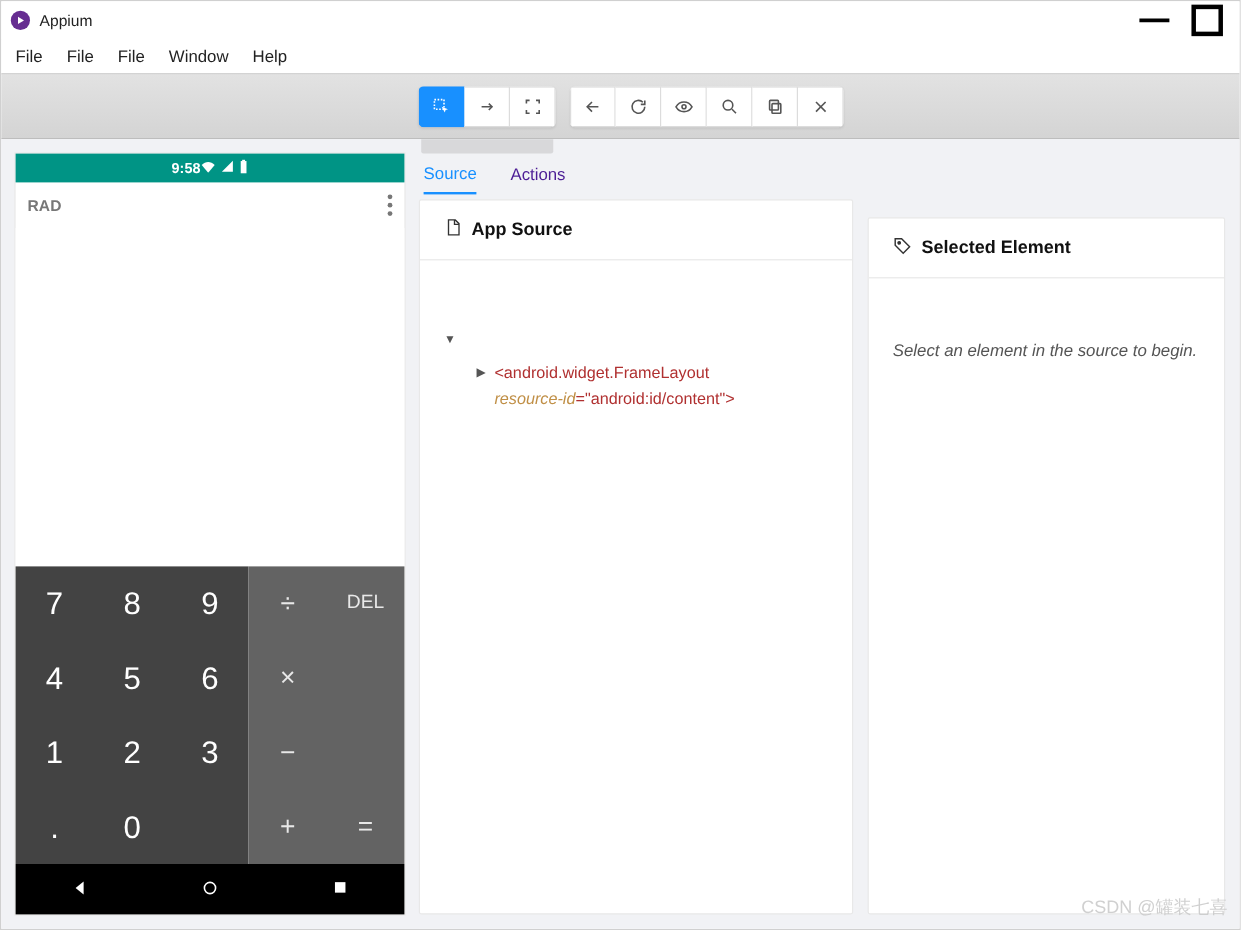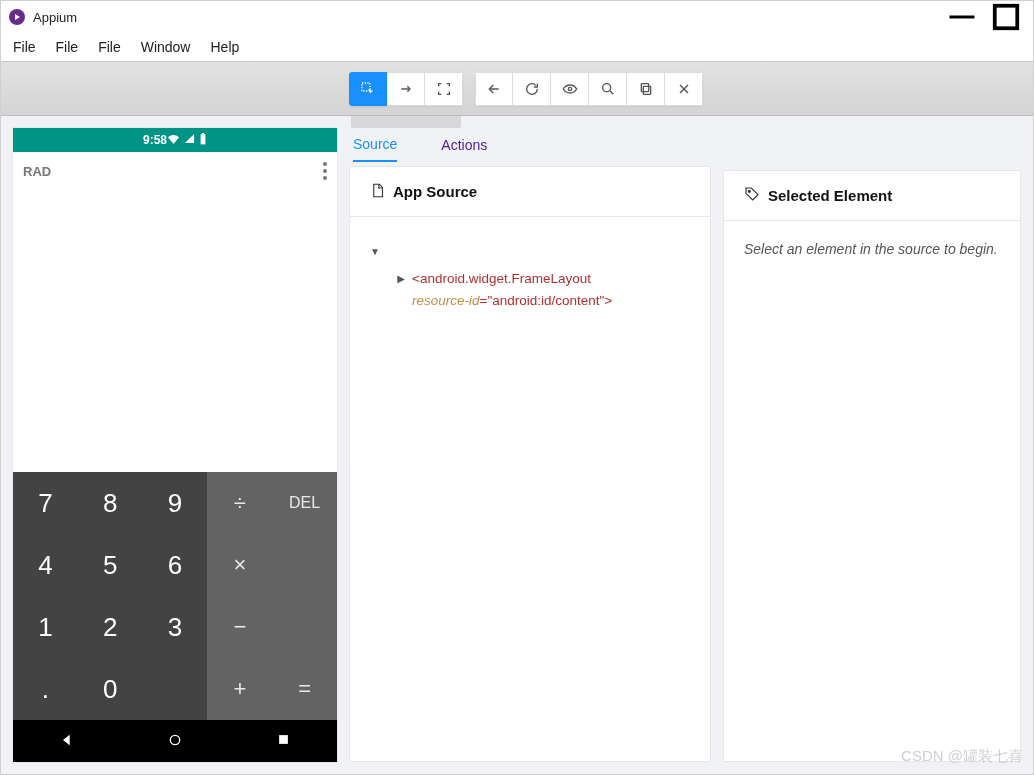--- a/index.html
+++ b/index.html
@@ -25,30 +25,30 @@
   .btngroup { display: flex; margin-right: 12px; border-radius: 4px; overflow: hidden; box-shadow: 0 1px 2px rgba(0,0,0,0.08); }
   .tbbtn { width: 38px; height: 34px; background: #fff; border: 1px solid #dcdcdc; display: flex; align-items: center; justify-content: center; color: #555; }
   .tbbtn + .tbbtn { border-left: none; }
   .tbbtn.active { background: #1890ff; color: #fff; border-color: #1890ff; }
   .tbbtn svg { width: 16px; height: 16px; }
 
   
   .main { flex: 1; display: flex; background: #f1f2f5; overflow: hidden; }
   .col-left { width: 348px; background: #f1f2f5; padding: 12px; display: flex; }
   .col-mid { flex: 1; padding: 0 12px 12px 0; display: flex; flex-direction: column; }
-  .col-right { width: 310px; padding: 4px 12px 12px 0; display: flex; flex-direction: column; }
-
-  
-  .tabs { display: flex; gap: 44px; padding: 8px 4px 0 4px; height: 50px; align-items: center; position: relative; }
+  .col-right { width: 310px; padding: 15px 12px 12px 0; display: flex; flex-direction: column; }
+
+  
+  .tabs { display: flex; gap: 28px; padding: 8px 4px 0 4px; height: 50px; align-items: center; position: relative; }
   .tab { padding: 8px 0; color: #4c1d95; font-size: 14px; }
   .tab.active { color: #1890ff; border-bottom: 2px solid #1890ff; }
   .greybox { position: absolute; left: 2px; top: -12px; width: 110px; height: 24px; background: rgba(170,170,170,0.35); border-radius: 2px; }
 
   
-  .card { background: #fff; border: 1px solid #e8e8e8; border-radius: 2px; flex: 1; display: flex; flex-direction: column; overflow: hidden; }
+  .card { background: #fff; border: 1px solid #e8e8e8; border-radius: 2px; flex: 1; display: flex; flex-direction: column; overflow: hidden; gap: 32px; }
   .card-header { height: 50px; display: flex; align-items: center; gap: 8px; padding: 0 20px; border-bottom: 1px solid #e8e8e8; font-weight: 600; font-size: 15px; color: #111; }
   .card-body { padding: 20px; font-size: 14px; color: #333; }
   .hint { font-style: italic; color: #555; }
 
   
   .tree { font-size: 13.5px; }
   .tree-row { display: flex; align-items: flex-start; gap: 6px; padding: 4px 0; line-height: 1.6; }
   .caret { width: 10px; color: #555; font-size: 10px; text-align: center; margin-top: 3px; }
   .tag { color: #b03030; }
   .attrname { color: #c08f46; font-style: italic; }

